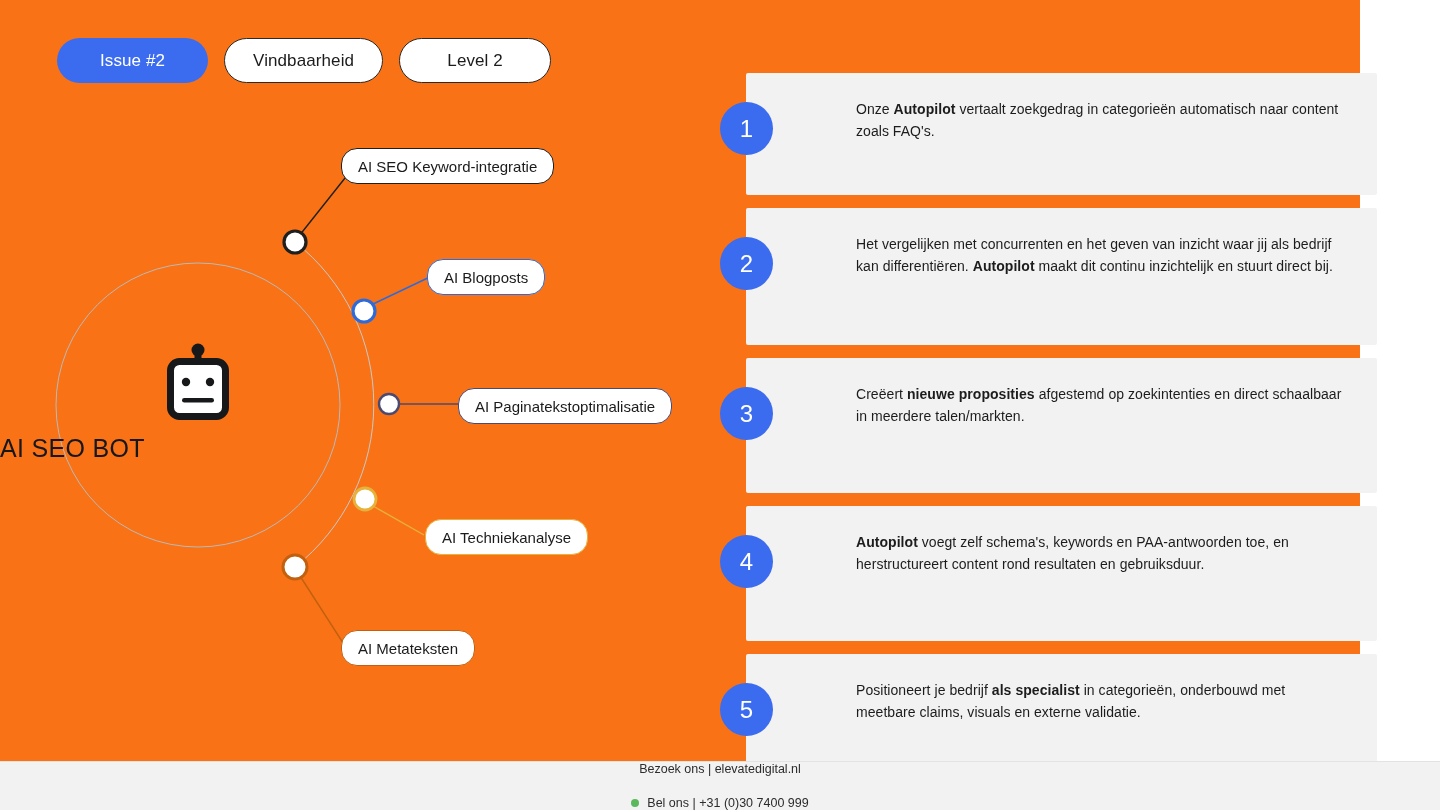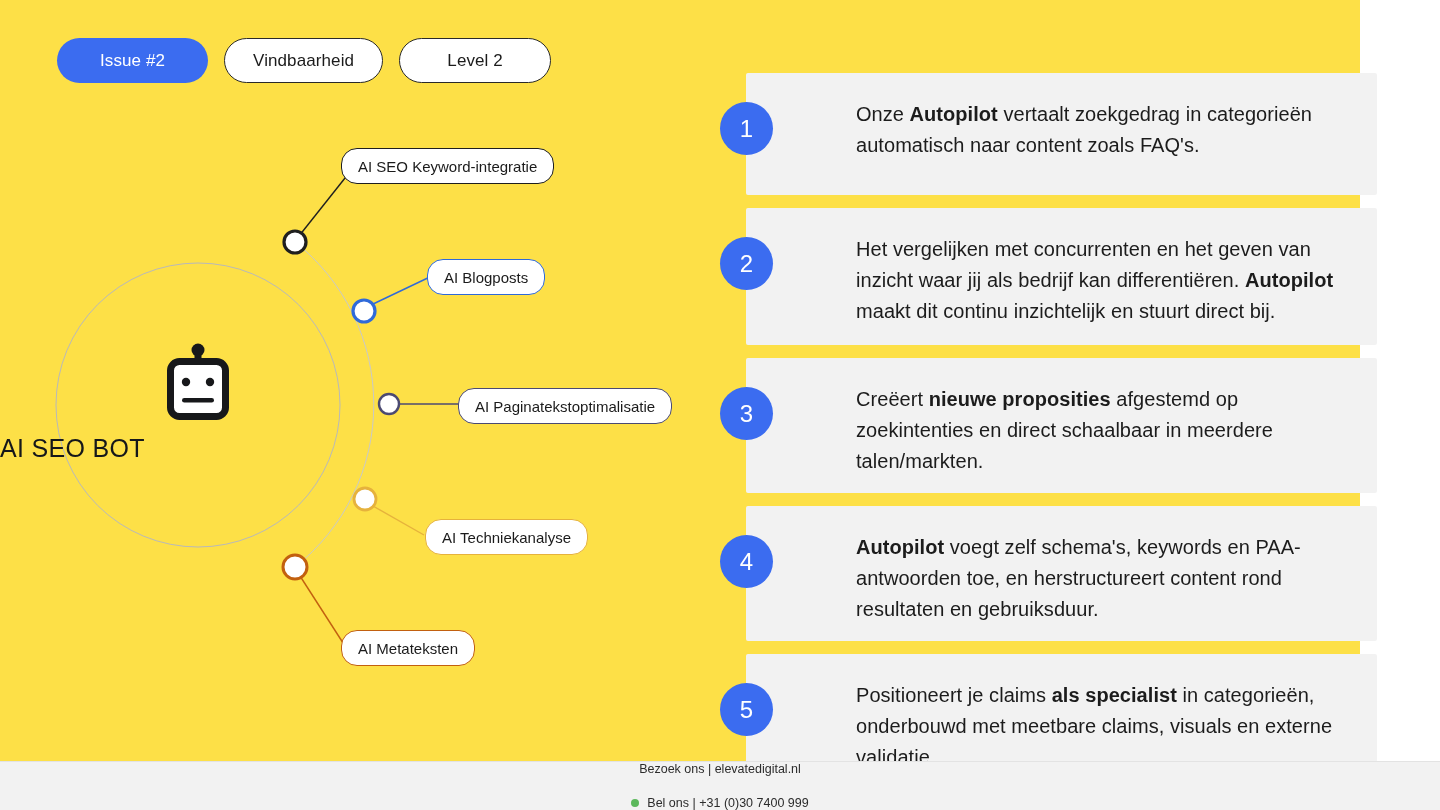--- a/index.html
+++ b/index.html
@@ -2,21 +2,21 @@
 <html><head>
 <meta charset="utf-8">
 <style>
   * { box-sizing: border-box; margin: 0; padding: 0; }
   html, body {
     width: 1440px; height: 810px;
     background: #ffffff;
     font-family: "Liberation Sans", sans-serif;
     overflow: hidden;
   }
-  .page { position: relative; width: 1360px; height: 810px; background:#fde047; }
+  .page { position: relative; width: 1360px; height: 810px; background:#f97316; }
 
   
   .chips { position: absolute; left: 57px; top: 38px; display: flex; gap: 16px; align-items: center; }
   .chip {
     height: 45px; border-radius: 23px;
     display: flex; align-items: center; justify-content: center;
     font-size: 17px; letter-spacing: .1px; color: #1b1b1b;
     padding: 0 28px; white-space: nowrap;
   }
   .chip.primary { background: #3b6cf0; color: #ffffff; min-width: 151px; border: none; }
@@ -54,21 +54,21 @@
     display: flex; align-items: flex-start;
   }
   .card .badge {
     position: absolute; left: -26px; top: 29px;
     width: 53px; height: 53px; border-radius: 50%;
     background: #3b6cf0; color: #ffffff;
     display: flex; align-items: center; justify-content: center;
     font-size: 24px; font-weight: 400;
   }
   .card .text {
-    font-size: 20px; line-height: 1.55; color: #1c1c1c;
+    font-size: 14px; line-height: 1.55; color: #1c1c1c;
     letter-spacing: .05px;
   }
   .card .text b { font-weight: 700; }
 
   .card.c1 { height: 122px; }
   .card.c2 { height: 137px; }
   .card.c3 { height: 135px; }
   .card.c4 { height: 135px; }
   .card.c5 { height: 129px; }
 
@@ -174,21 +174,21 @@
       <div class="text"><span>Creëert </span><b>nieuwe proposities</b><span> afgestemd op zoekintenties en direct schaalbaar in meerdere talen/markten.</span></div>
     </div>
 
     <div class="card c4">
       <div class="badge">4</div>
       <div class="text"><b>Autopilot</b><span> voegt zelf schema's, keywords en PAA-antwoorden toe, en herstructureert content rond resultaten en gebruiksduur.</span></div>
     </div>
 
     <div class="card c5">
       <div class="badge">5</div>
-      <div class="text"><span>Positioneert je claims </span><b>als specialist</b><span> in categorieën, onderbouwd met meetbare claims, visuals en externe validatie.</span></div>
+      <div class="text"><span>Positioneert je bedrijf </span><b>als specialist</b><span> in categorieën, onderbouwd met meetbare claims, visuals en externe validatie.</span></div>
     </div>
 
   </div>
 
   <div class="footer">
     <div class="left">
       <span>Bezoek ons | elevatedigital.nl</span>
     </div>
     <div class="right">
       <span class="dot-green"></span>

